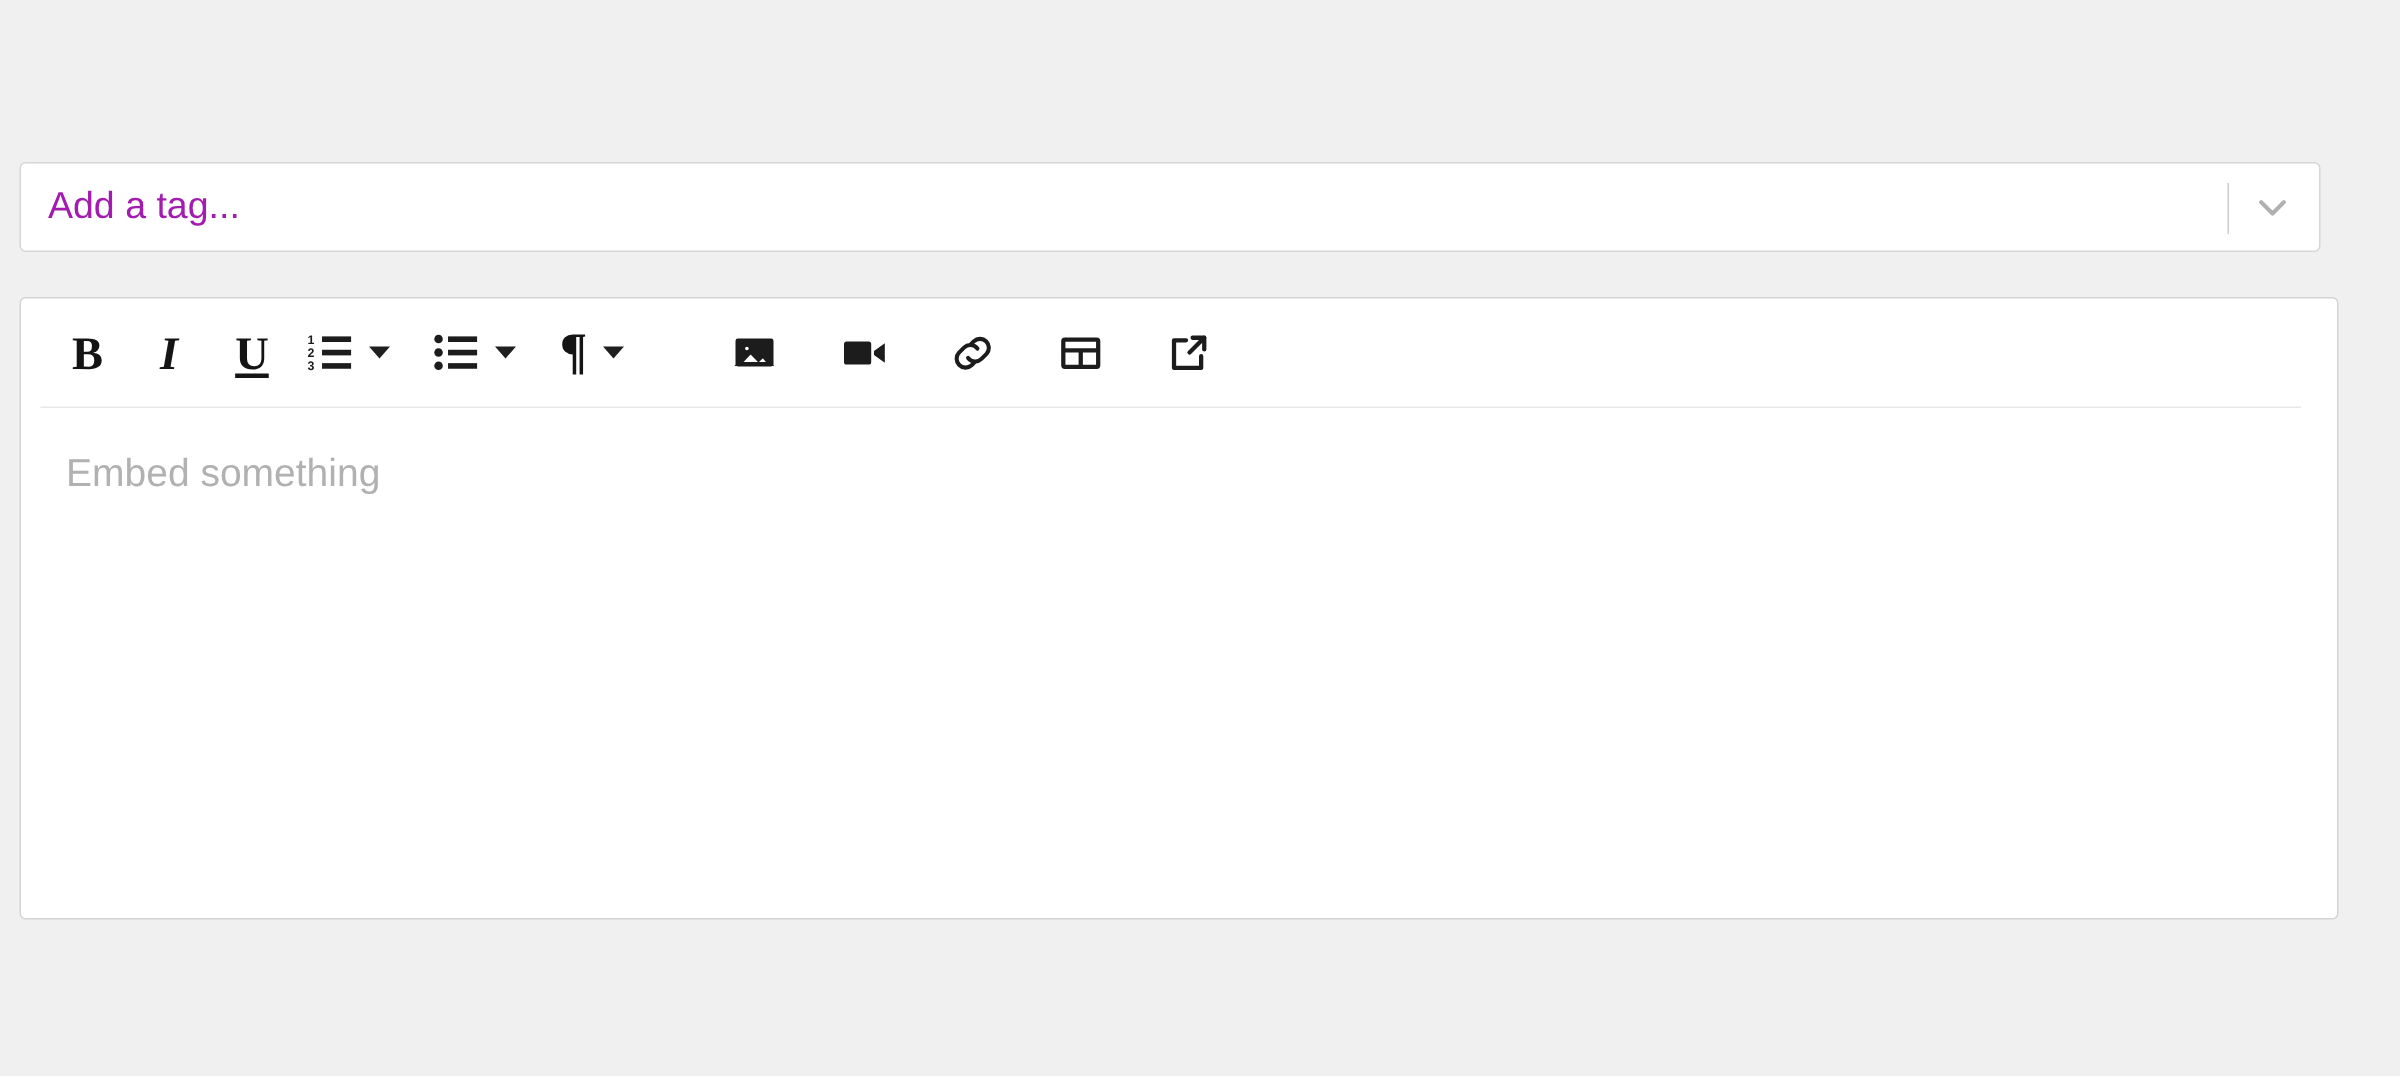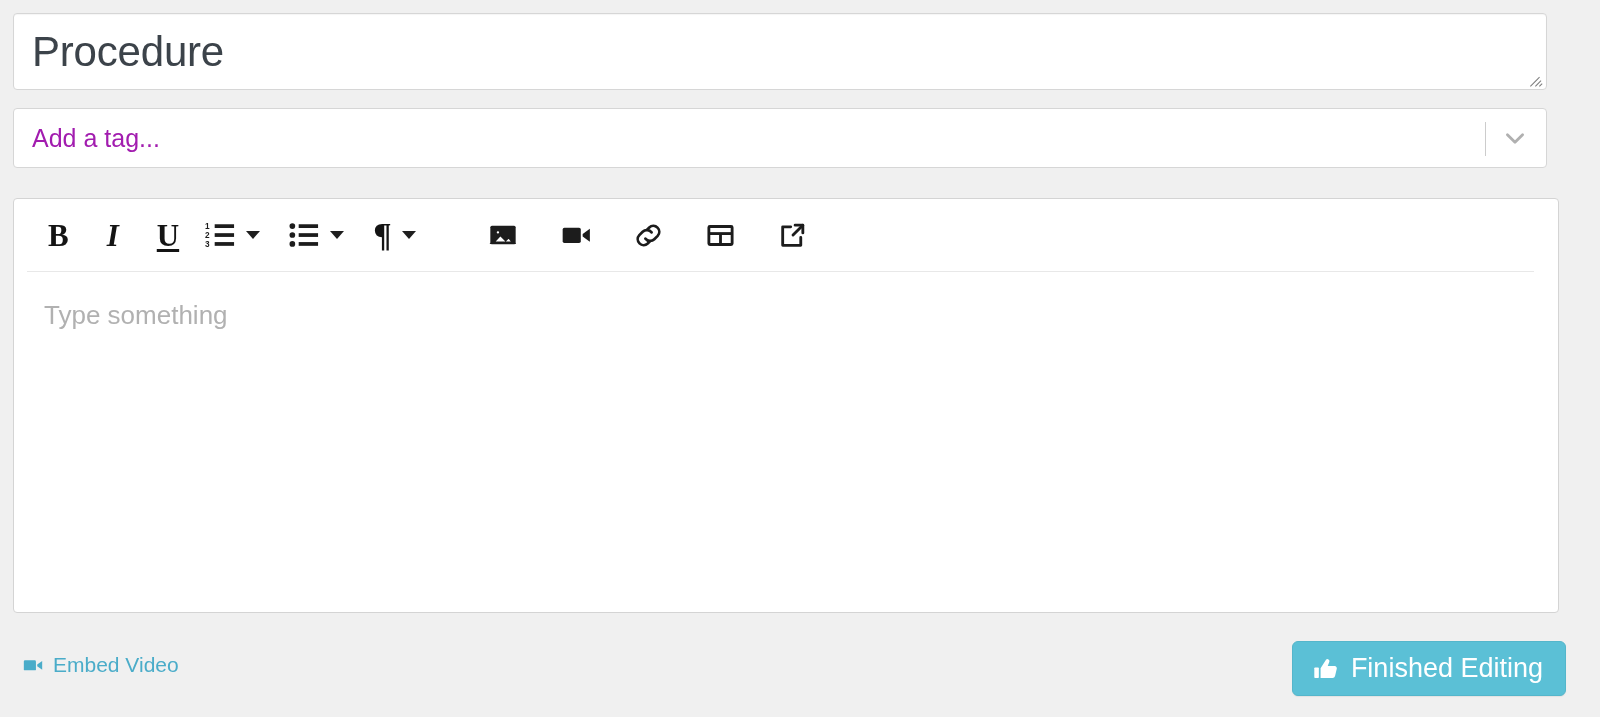--- a/index.html
+++ b/index.html
@@ -228,28 +228,20 @@
     font-family: "Liberation Sans", sans-serif;
   }
 
   svg { display: block; }
 </style>
 </head>
 <body>
 
 <div class="page">
 
-  <div class="title-box">
-    <div class="title-text">Procedure</div>
-    <div class="resize-grip">
-      <i></i>
-        <i></i>
-        <i></i>
-    </div>
-  </div>
 
   <div class="tag-box">
     <div class="tag-placeholder">Add a tag...</div>
     <div class="tag-sep"></div>
     <div class="tag-caret">
       <svg width="26" height="26" viewBox="0 0 24 24" fill="none" stroke="#b0b0b0" stroke-width="2.6" stroke-linecap="round" stroke-linejoin="round">
         <polyline points="5 9 12 16 19 9"></polyline>
       </svg>
     </div>
   </div>
@@ -369,42 +361,19 @@
             <path d="M18.4 13.5 V19.6 H4.4 V5.3 H10.6"></path>
           </svg>
         </span>
       </button>
 
     </div>
 
     <div class="toolbar-sep-line"></div>
 
     <div class="editor-body">
-      <div class="editor-placeholder">Type something</div>
+      <div class="editor-placeholder">Embed something</div>
     </div>
 
   </div>
 
-  <div class="footer">
-
-    <a class="embed-video-link" href="#">
-      <span>
-        <svg width="22" height="22" viewBox="0 0 24 24" fill="#4aacc9">
-          <rect x="2" y="6.8" width="13.2" height="11" rx="1.3"></rect>
-          <path d="M16.6 11.4 L22 7.6 L22 17.1 L16.6 13.3 Z"></path>
-        </svg>
-      </span>
-      <span>Embed Video</span>
-    </a>
-
-    <button class="finished-btn">
-      <span>
-        <svg width="26" height="26" viewBox="0 0 24 24" fill="#ffffff">
-          <rect x="1.2" y="10.6" width="4.2" height="9.6" rx="0.7"></rect>
-          <path d="M7 11.2 L12 3.4 a1.9 1.9 0 0 1 3.1 2 L13.6 9.3 H20 a2 2 0 0 1 1.95 2.5 l-1.6 6.6 a2.4 2.4 0 0 1-2.3 1.8 H7 Z"></path>
-        </svg>
-      </span>
-      <span>Finished Editing</span>
-    </button>
-
-  </div>
 
 </div>
 
 </body></html>

